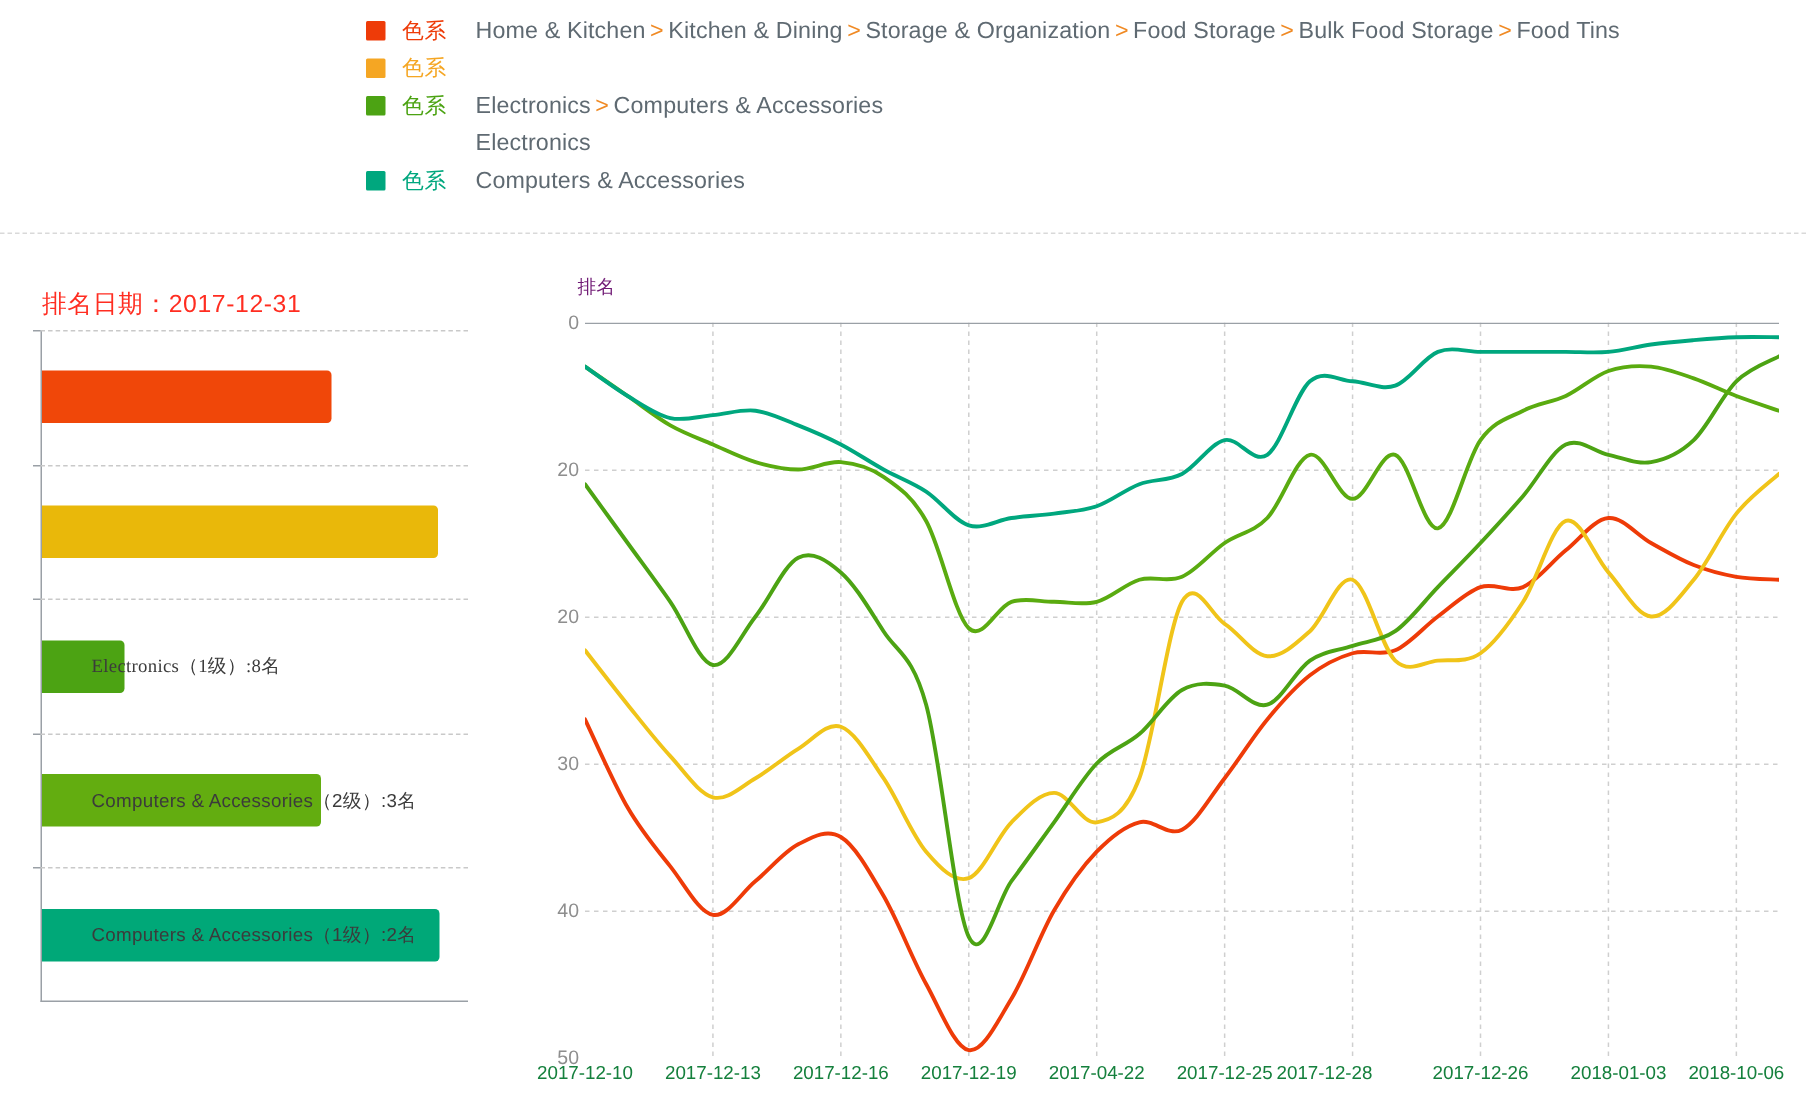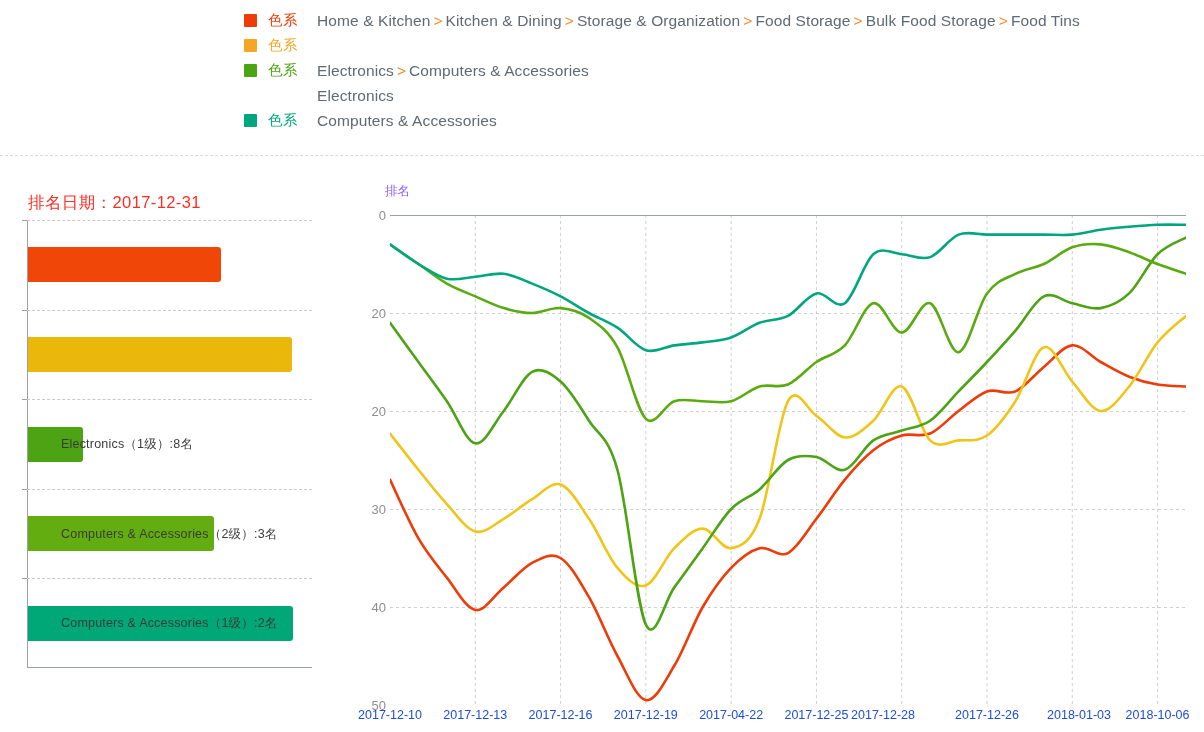--- a/index.html
+++ b/index.html
@@ -145,21 +145,21 @@
     left: 352px;
     top: 170px;
     width: 852px;
     height: 562px;
   }
   #line-axis-name {
     position: absolute;
     left: 33px;
     top: 13px;
     font-size: 12.5px;
-    color: #8b5cf6;
+    color: #701a75;
   }
   #line-plot {
     position: absolute;
     left: 38px;
     top: 45px;
     width: 796px;
     height: 490px;
   }
   #line-svg {
     position: absolute;
@@ -185,21 +185,21 @@
   #x-labels {
     position: absolute;
     left: 38px;
     top: 538px;
     width: 796px;
     height: 24px;
   }
   .x-tick-label {
     position: absolute;
     font-size: 12.5px;
-    color: #1d4ed8;
+    color: #15803d;
     transform: translateX(-50%);
     white-space: nowrap;
   }
 </style>
 </head>
 <body>
 
 <div id="legend">
     <div class="legend-row">
       <span class="legend-marker" style="background: rgb(238, 59, 8);"></span>
@@ -240,21 +240,21 @@
       <div class="bar-tick" style="top: 179px;"></div>
       <div class="bar-split" style="top: 269px;"></div>
       <div class="bar-tick" style="top: 269px;"></div>
       <div class="bar-split" style="top: 358px;"></div>
       <div class="bar-tick" style="top: 358px;"></div>
       <div class="bar-split" style="top: 0px;"></div>
       <div class="bar-tick" style="top: 0px;"></div>
       <div class="bar-item" style="top: 27.3px; width: 193px; height: 35px; background: rgb(240, 71, 9);"></div>
       <div class="bar-item" style="top: 116.9px; width: 264px; height: 35px; background: rgb(233, 184, 10);"></div>
       <div class="bar-item" style="top: 206.5px; width: 55px; height: 35px; background: rgb(76, 163, 19);"></div>
-      <div class="bar-label" style="top: 216px;">Electronics（1级）:8名</div>
+      <div class="bar-label" style="top: 216px; font-family: Liberation Serif, serif;">Electronics（1级）:8名</div>
       <div class="bar-item" style="top: 296.1px; width: 186px; height: 35px; background: rgb(99, 173, 16);"></div>
       <div class="bar-label" style="top: 305.6px;">Computers &amp; Accessories（2级）:3名</div>
       <div class="bar-item" style="top: 385.7px; width: 265px; height: 35px; background: rgb(0, 168, 120);"></div>
       <div class="bar-label" style="top: 395.2px;">Computers &amp; Accessories（1级）:2名</div>
     </div>
 </div>
 
 <div id="line-panel">
   <div id="line-axis-name">排名</div>
   <div id="y-labels">

